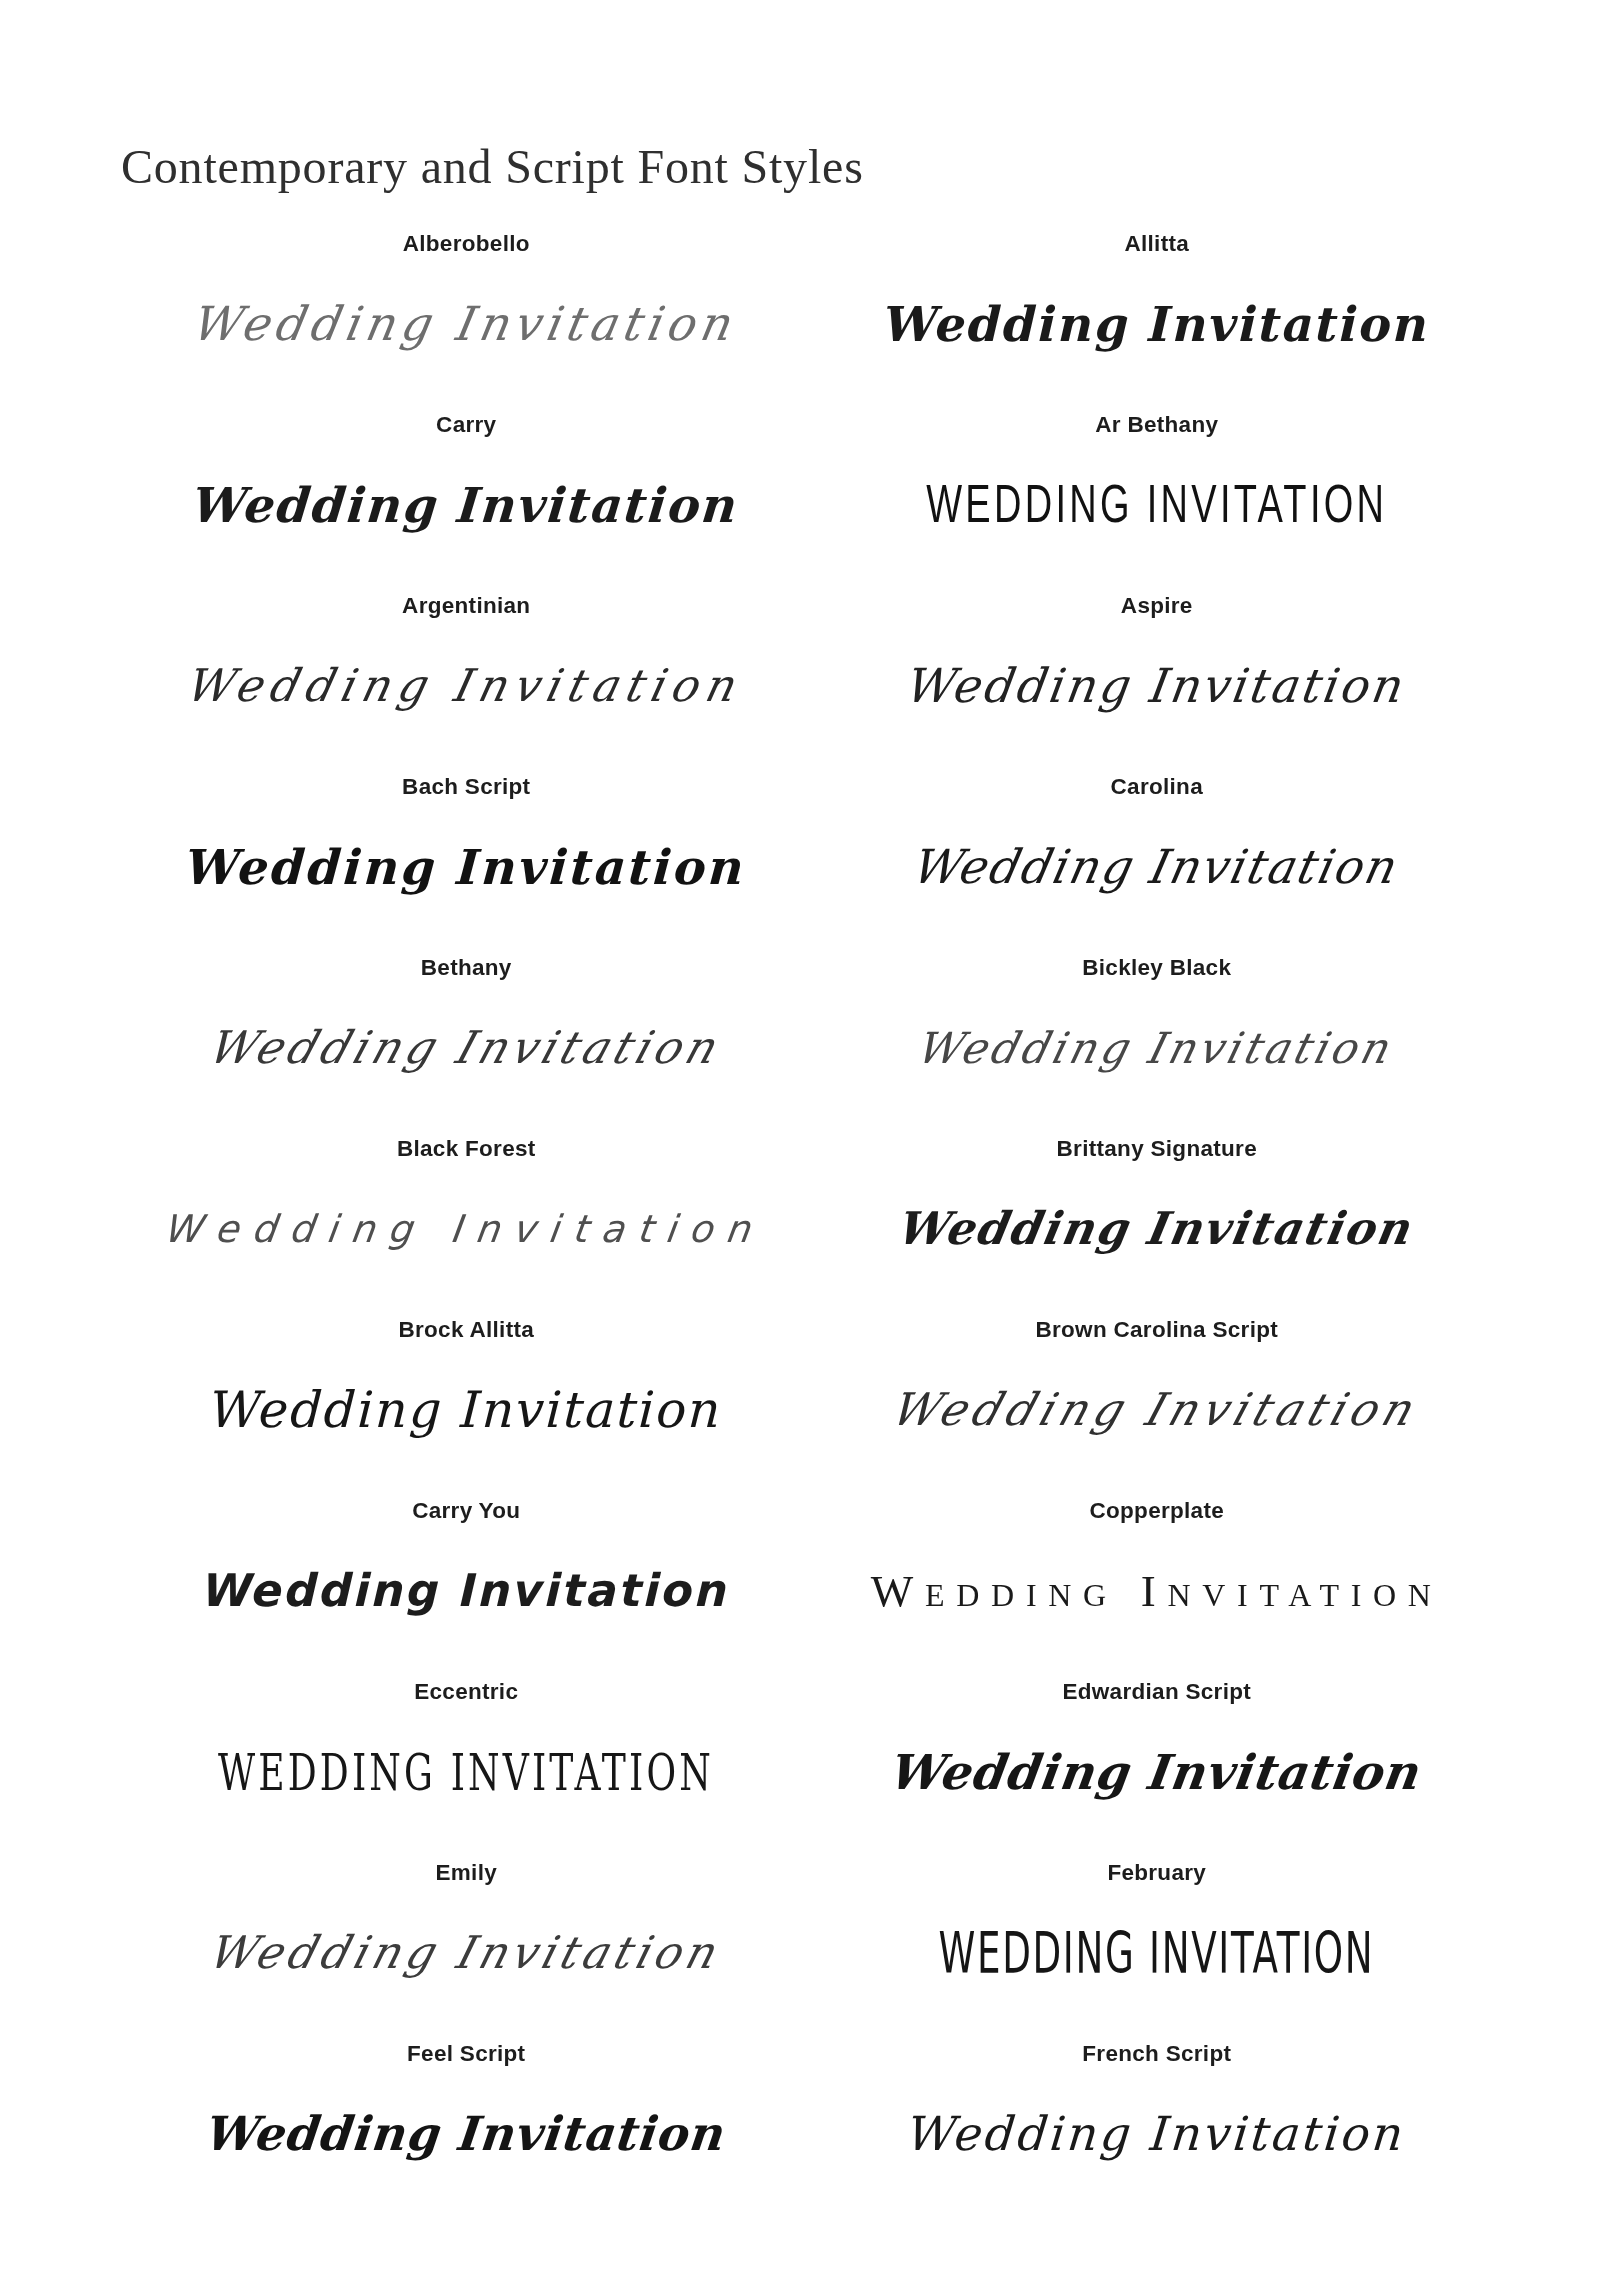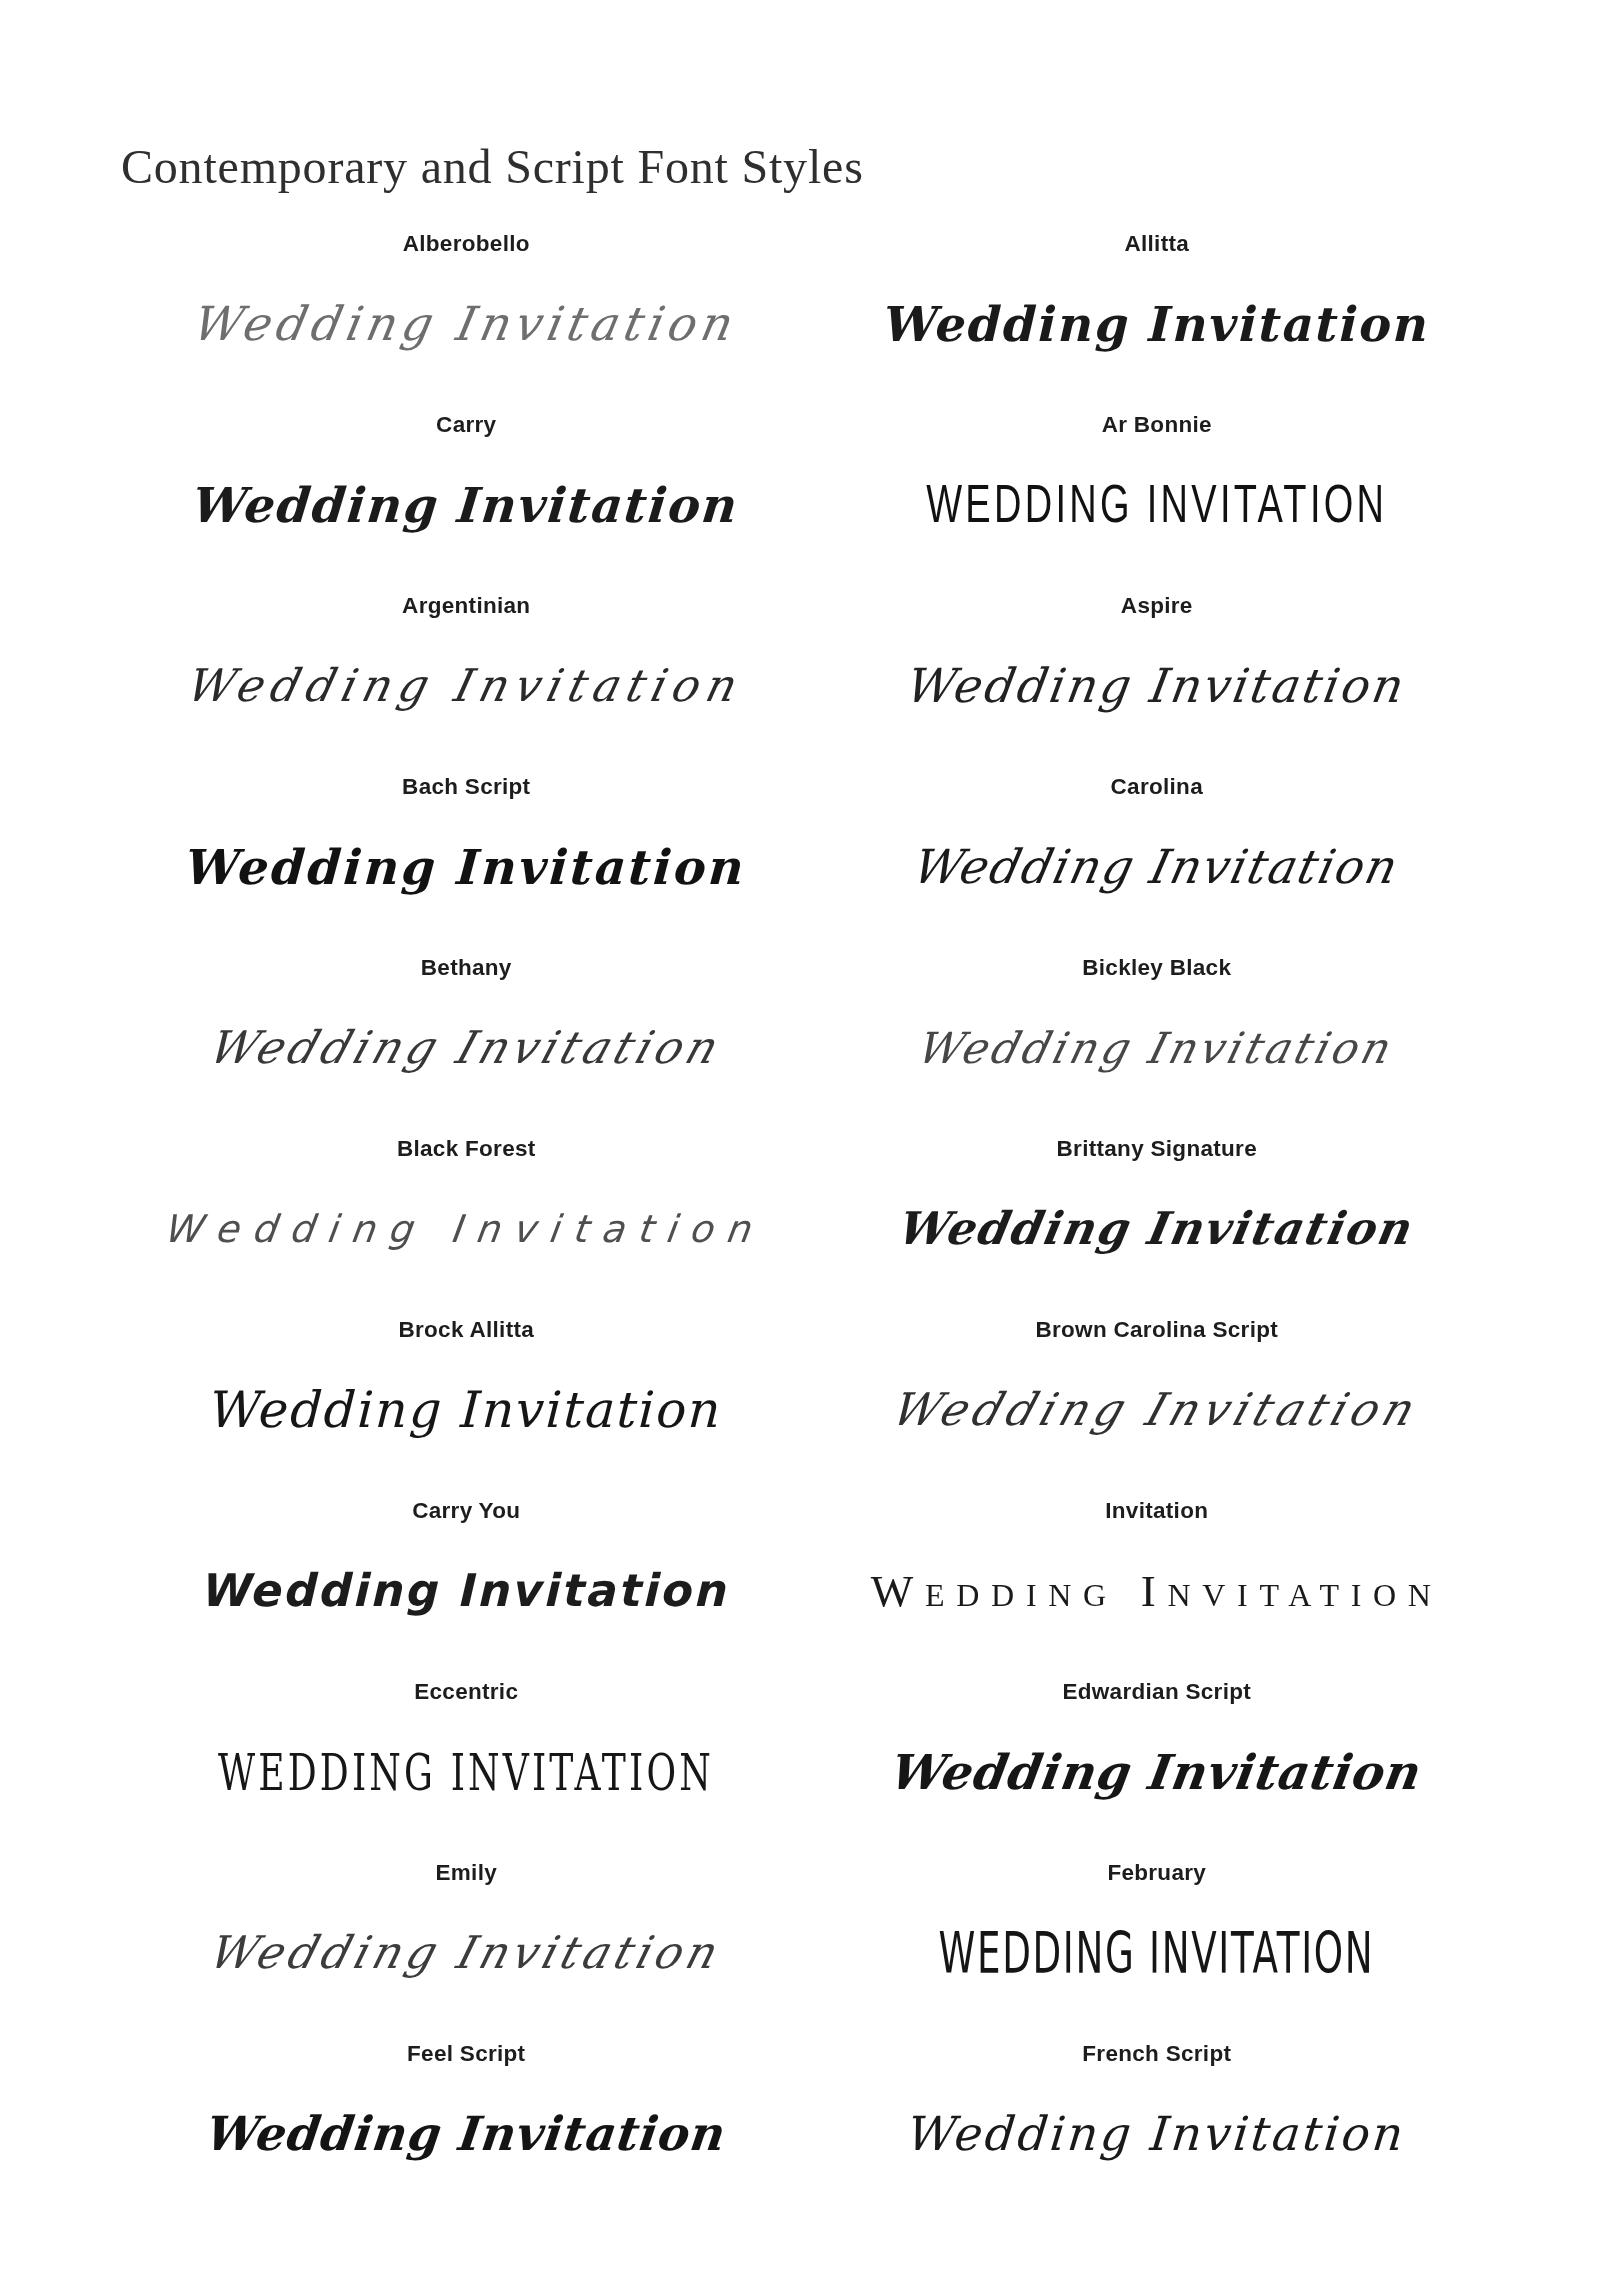--- a/index.html
+++ b/index.html
@@ -128,21 +128,21 @@
       </div>
     </div>
   <div class="col" id="col-1">
       <div class="font-card">
         <div class="font-label">Allitta</div>
         <div class="sample-wrap">
           <div class="font-sample fs-allitta">Wedding Invitation</div>
         </div>
       </div>
       <div class="font-card">
-        <div class="font-label">Ar Bonnie</div>
+        <div class="font-label">Ar Bethany</div>
         <div class="sample-wrap">
           <div class="font-sample fs-ar-bonnie">WEDDING INVITATION</div>
         </div>
       </div>
       <div class="font-card">
         <div class="font-label">Aspire</div>
         <div class="sample-wrap">
           <div class="font-sample fs-aspire">Wedding Invitation</div>
         </div>
       </div>
@@ -164,21 +164,21 @@
           <div class="font-sample fs-brittany-signature">Wedding Invitation</div>
         </div>
       </div>
       <div class="font-card">
         <div class="font-label">Brown Carolina Script</div>
         <div class="sample-wrap">
           <div class="font-sample fs-brown-carolina">Wedding Invitation</div>
         </div>
       </div>
       <div class="font-card">
-        <div class="font-label">Invitation</div>
+        <div class="font-label">Copperplate</div>
         <div class="sample-wrap">
           <div class="font-sample fs-copperplate">Wedding Invitation</div>
         </div>
       </div>
       <div class="font-card">
         <div class="font-label">Edwardian Script</div>
         <div class="sample-wrap">
           <div class="font-sample fs-edwardian-script">Wedding Invitation</div>
         </div>
       </div>

